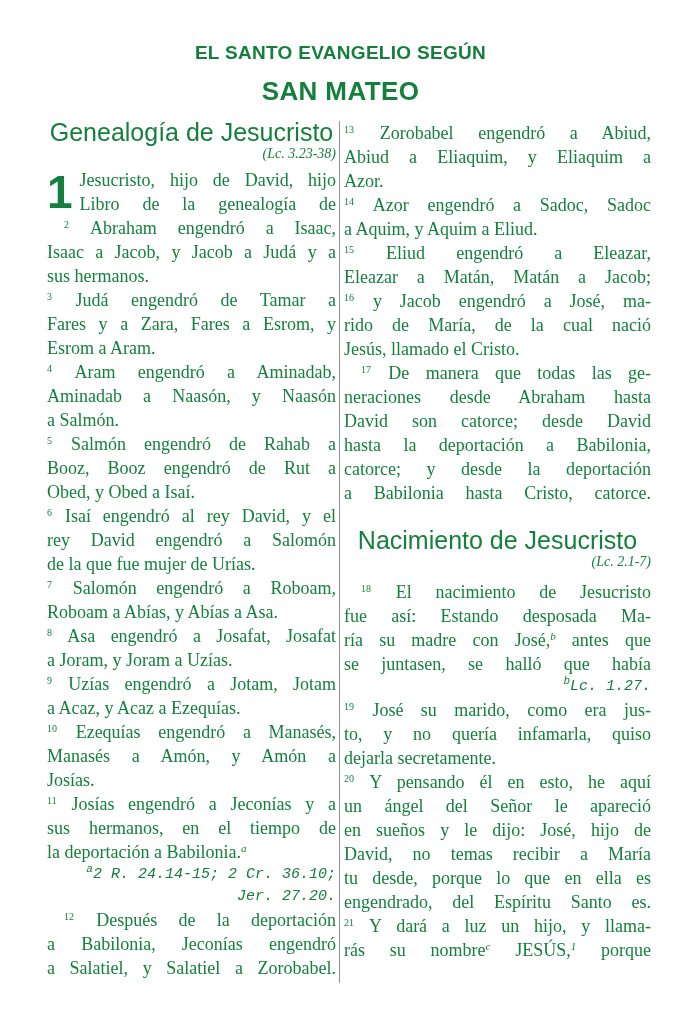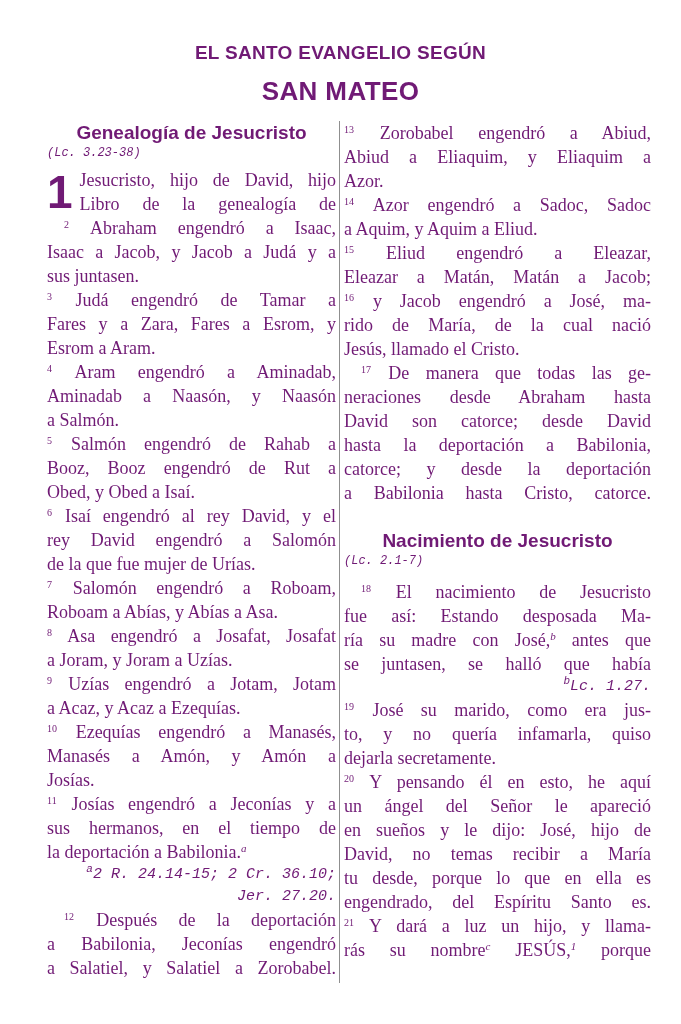--- a/index.html
+++ b/index.html
@@ -6,21 +6,21 @@
     margin: 0;
     padding: 0;
     background: #ffffff;
   }
   .page {
     position: relative;
     width: 681px;
     height: 1024px;
     box-sizing: border-box;
     background: #ffffff;
-    color: #701a75;
+    color: #15803d;
     padding-top: 42px;
     overflow: hidden;
   }
   .series-title {
     text-align: center;
     font-family: "Liberation Sans", sans-serif;
     font-weight: 700;
     font-size: 19px;
     letter-spacing: 0.3px;
     line-height: 21px;
@@ -47,34 +47,34 @@
   .col-left { width: 289px; }
   .divider {
     width: 1px;
     background: #8f8f8f;
     margin: 0 4px 0 3px;
   }
   .col-right { flex: 1; min-width: 0; }
 
   .sec-heading {
     font-family: "Liberation Sans", sans-serif;
-    font-weight: 700;
-    font-size: 19px;
+    font-weight: 400;
+    font-size: 25px;
     text-align: center;
     line-height: 23px;
     margin-top: 12px;
   }
   .col-left > .sec-heading:first-child,
   .col-right > .sec-heading:first-child { margin-top: 0; }
   .col-right .sec-heading { margin-top: 24px; }
   .sec-ref {
-    font-family: Liberation Mono, monospace;
+    font-family: Liberation Serif, serif;
     font-style: italic;
-    font-size: 12px;
-    text-align: left;
+    font-size: 14px;
+    text-align: right;
     line-height: 19px;
     margin-bottom: 5px;
   }
   .col-right .sec-ref { margin-bottom: 9px; }
 
   .verse { overflow: visible; }
   .line { text-align: left; }
   .line.j { text-align: justify; text-align-last: justify; }
   .line.ind { padding-left: 17px; }
 
@@ -120,21 +120,21 @@
         <div class="sec-heading">Genealogía de Jesucristo</div>
         <div class="sec-ref">(Lc. 3.23-38)</div>
         <div class="verse">
           <span class="dropcap">1</span>
           <div class="line j">Jesucristo, hijo de David, hijo</div>
           <div class="line j">Libro de la genealogía de</div>
         </div>
         <div class="verse">
           <div class="line j ind"><sup class="vnum">2</sup> Abraham engendró a Isaac,</div>
           <div class="line j">Isaac a Jacob, y Jacob a Judá y a</div>
-          <div class="line">sus juntasen.</div>
+          <div class="line">sus hermanos.</div>
         </div>
         <div class="verse">
           <div class="line j"><sup class="vnum">3</sup> Judá engendró de Tamar a</div>
           <div class="line j">Fares y a Zara, Fares a Esrom, y</div>
           <div class="line">Esrom a Aram.</div>
         </div>
         <div class="verse">
           <div class="line j"><sup class="vnum">4</sup> Aram engendró a Aminadab,</div>
           <div class="line j">Aminadab a Naasón, y Naasón</div>
           <div class="line">a Salmón.</div>

